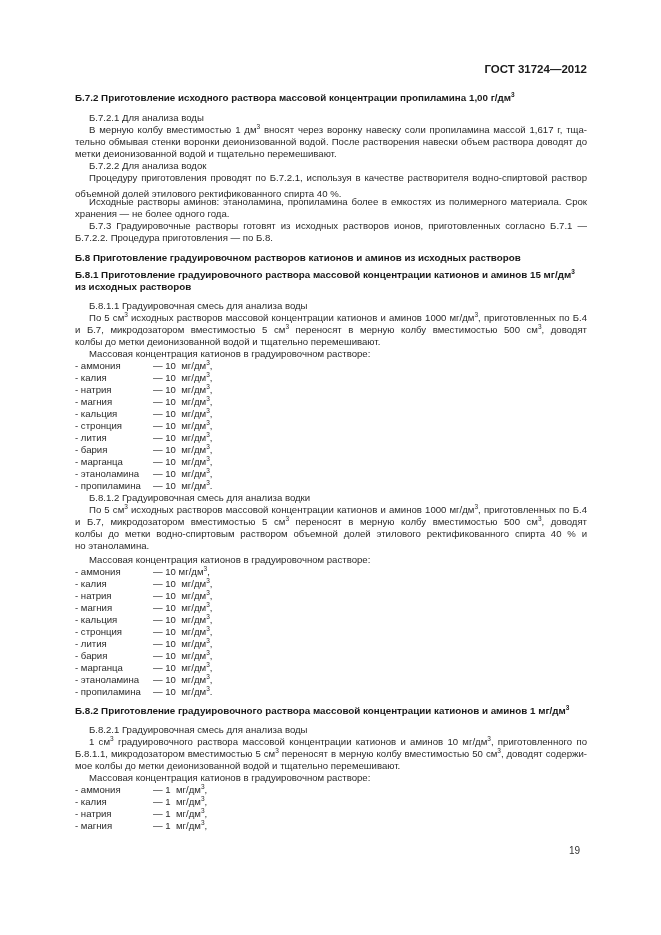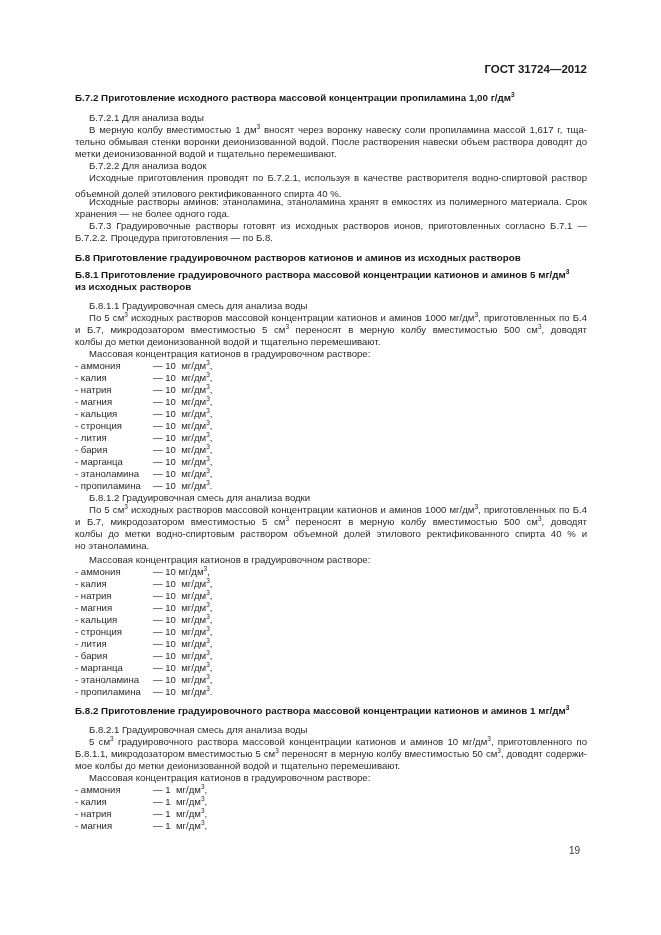--- a/index.html
+++ b/index.html
@@ -24,30 +24,30 @@
 <div class="header">ГОСТ 31724—2012</div>
 
 <div class="page">
 
   <div class="line h" style="top:92px"><span>Б.7.2 Приготовление исходного раствора массовой концентрации пропиламина 1,00 г/дм</span><sup>3</sup></div>
   <div class="line ind" style="top:112px">Б.7.2.1 Для анализа воды</div>
   <div class="line j ji" style="top:124px"><span>В мерную колбу вместимостью 1 дм</span><sup>3</sup><span> вносят через воронку навеску соли пропиламина массой 1,617 г, тща-</span></div>
   <div class="line j" style="top:136px">тельно обмывая стенки воронки деионизованной водой. После растворения навески объем раствора доводят до</div>
   <div class="line" style="top:148px">метки деионизованной водой и тщательно перемешивают.</div>
   <div class="line ind" style="top:160px">Б.7.2.2 Для анализа водок</div>
-  <div class="line j ji" style="top:172px">Исходные приготовления проводят по Б.7.2.1, используя в качестве растворителя водно-спиртовой раствор</div>
+  <div class="line j ji" style="top:172px">Процедуру приготовления проводят по Б.7.2.1, используя в качестве растворителя водно-спиртовой раствор</div>
   <div class="line" style="top:188px">объемной долей этилового ректификованного спирта 40 %.</div>
-  <div class="line j ji" style="top:196px">Исходные растворы аминов: этаноламина, этаноламина хранят в емкостях из полимерного материала. Срок</div>
+  <div class="line j ji" style="top:196px">Исходные растворы аминов: этаноламина, пропиламина более в емкостях из полимерного материала. Срок</div>
   <div class="line" style="top:208px">хранения — не более одного года.</div>
   <div class="line j ji" style="top:220px">Б.7.3 Градуировочные растворы готовят из исходных растворов ионов, приготовленных согласно Б.7.1 —</div>
   <div class="line" style="top:232px">Б.7.2.2. Процедура приготовления — по Б.8.</div>
 
   <div class="line h" style="top:252px">Б.8 Приготовление градуировочном растворов катионов и аминов из исходных растворов</div>
 
-  <div class="line h" style="top:269px"><span>Б.8.1 Приготовление градуировочного раствора массовой концентрации катионов и аминов 5 мг/дм</span><sup>3</sup></div>
+  <div class="line h" style="top:269px"><span>Б.8.1 Приготовление градуировочного раствора массовой концентрации катионов и аминов 15 мг/дм</span><sup>3</sup></div>
   <div class="line h" style="top:281px">из исходных растворов</div>
   <div class="line ind" style="top:300px">Б.8.1.1 Градуировочная смесь для анализа воды</div>
   <div class="line j ji" style="top:312px"><span>По 5 см</span><sup>3</sup><span> исходных растворов массовой концентрации катионов и аминов 1000 мг/дм</span><sup>3</sup><span>, приготовленных по Б.4</span></div>
   <div class="line j" style="top:324px"><span>и Б.7, микродозатором вместимостью 5 см</span><sup>3</sup><span> переносят в мерную колбу вместимостью 500 см</span><sup>3</sup><span>, доводят содержимое</span></div>
   <div class="line" style="top:336px">колбы до метки деионизованной водой и тщательно перемешивают.</div>
   <div class="line ind" style="top:348px">Массовая концентрация катионов в градуировочном растворе:</div>
 
   <div id="list-water10" style="position:absolute; left:0; top:360px;">
       <div class="li" style="top: 0px;"><span class="nm" style="width: 78px;">- аммония</span><span class="dv"><span style="white-space: pre;">— 10  мг/дм</span><sup>3</sup><span>,</span></span></div>
       <div class="li" style="top: 12px;"><span class="nm" style="width: 78px;">- калия</span><span class="dv"><span style="white-space: pre;">— 10  мг/дм</span><sup>3</sup><span>,</span></span></div>
@@ -78,21 +78,21 @@
       <div class="li" style="top: 60px;"><span class="nm" style="width: 78px;">- стронция</span><span class="dv"><span style="white-space: pre;">— 10  мг/дм</span><sup>3</sup><span>,</span></span></div>
       <div class="li" style="top: 72px;"><span class="nm" style="width: 78px;">- лития</span><span class="dv"><span style="white-space: pre;">— 10  мг/дм</span><sup>3</sup><span>,</span></span></div>
       <div class="li" style="top: 84px;"><span class="nm" style="width: 78px;">- бария</span><span class="dv"><span style="white-space: pre;">— 10  мг/дм</span><sup>3</sup><span>,</span></span></div>
       <div class="li" style="top: 96px;"><span class="nm" style="width: 78px;">- марганца</span><span class="dv"><span style="white-space: pre;">— 10  мг/дм</span><sup>3</sup><span>,</span></span></div>
       <div class="li" style="top: 108px;"><span class="nm" style="width: 78px;">- этаноламина</span><span class="dv"><span style="white-space: pre;">— 10  мг/дм</span><sup>3</sup><span>,</span></span></div>
       <div class="li" style="top: 120px;"><span class="nm" style="width: 78px;">- пропиламина</span><span class="dv"><span style="white-space: pre;">— 10  мг/дм</span><sup>3</sup><span>.</span></span></div>
     </div>
 
   <div class="line h" style="top:705px"><span>Б.8.2 Приготовление градуировочного раствора массовой концентрации катионов и аминов 1 мг/дм</span><sup>3</sup></div>
   <div class="line ind" style="top:724px">Б.8.2.1 Градуировочная смесь для анализа воды</div>
-  <div class="line j ji" style="top:736px"><span>5 см</span><sup>3</sup><span> градуировочного раствора массовой концентрации катионов и аминов 10 мг/дм</span><sup>3</sup><span>, приготовленного по</span></div>
+  <div class="line j ji" style="top:736px"><span>1 см</span><sup>3</sup><span> градуировочного раствора массовой концентрации катионов и аминов 10 мг/дм</span><sup>3</sup><span>, приготовленного по</span></div>
   <div class="line j" style="top:748px"><span>Б.8.1.1, микродозатором вместимостью 5 см</span><sup>3</sup><span> переносят в мерную колбу вместимостью 50 см</span><sup>3</sup><span>, доводят содержи-</span></div>
   <div class="line" style="top:760px">мое колбы до метки деионизованной водой и тщательно перемешивают.</div>
   <div class="line ind" style="top:772px">Массовая концентрация катионов в градуировочном растворе:</div>
 
   <div id="list-water1" style="position:absolute; left:0; top:784px;">
       <div class="li" style="top: 0px;"><span class="nm" style="width: 78px;">- аммония</span><span class="dv"><span style="white-space: pre;">— 1  мг/дм</span><sup>3</sup><span>,</span></span></div>
       <div class="li" style="top: 12px;"><span class="nm" style="width: 78px;">- калия</span><span class="dv"><span style="white-space: pre;">— 1  мг/дм</span><sup>3</sup><span>,</span></span></div>
       <div class="li" style="top: 24px;"><span class="nm" style="width: 78px;">- натрия</span><span class="dv"><span style="white-space: pre;">— 1  мг/дм</span><sup>3</sup><span>,</span></span></div>
       <div class="li" style="top: 36px;"><span class="nm" style="width: 78px;">- магния</span><span class="dv"><span style="white-space: pre;">— 1  мг/дм</span><sup>3</sup><span>,</span></span></div>
     </div>

